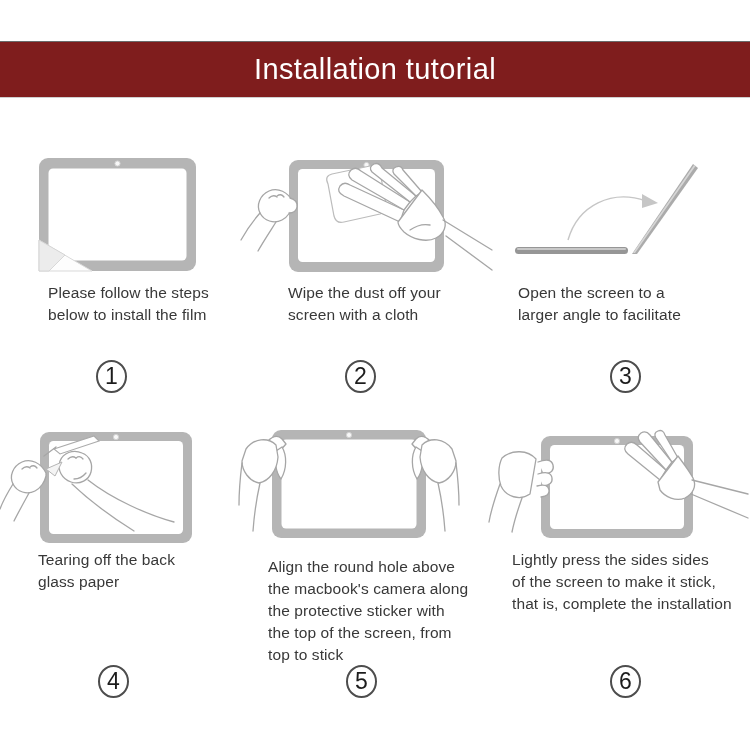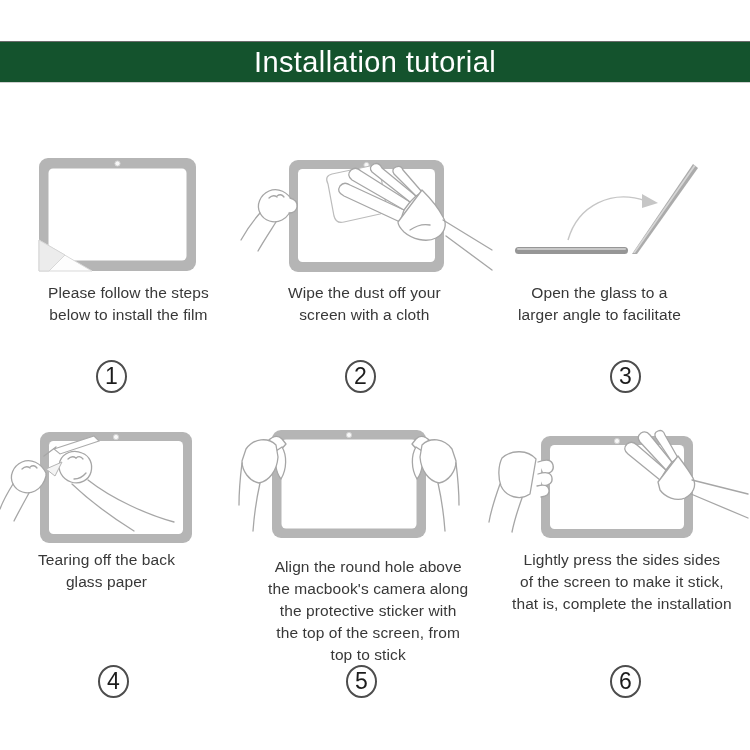--- a/index.html
+++ b/index.html
@@ -1,25 +1,25 @@
 <!DOCTYPE html>
 <html><head>
 <meta charset="utf-8">
 <style>
   html,body{margin:0;padding:0;background:#ffffff;}
   .page{position:relative;width:750px;height:750px;background:#ffffff;overflow:hidden;
         font-family:"Liberation Sans",sans-serif;}
-  .banner{position:absolute;left:0;top:41px;width:750px;height:42px;background:#14532d;
+  .banner{position:absolute;left:0;top:41px;width:750px;height:57px;background:#7f1d1d;
           border-top:1px solid #6a6a6a;border-bottom:1px solid #cfcfcf;
           display:flex;align-items:center;justify-content:center;box-sizing:border-box;}
   .banner-title{font-size:29px;font-weight:400;color:#ffffff;letter-spacing:.4px;}
   .ill{position:absolute;}
   .desc{position:absolute;color:#383838;font-size:15.5px;line-height:22px;
         white-space:nowrap;letter-spacing:.1px;}
-  .desc span{display:block;text-align:center;}
+  .desc span{display:block;}
   .num{position:absolute;width:31px;height:33px;border:2px solid #4d4d4d;border-radius:50%;
        display:flex;align-items:center;justify-content:center;box-sizing:border-box;
        font-size:23px;color:#1c1c1c;background:#fff;}
   
   .sk{stroke:#a6a6a6;stroke-width:1.3;stroke-linecap:round;stroke-linejoin:round;fill:none;}
   .skf{stroke:#a6a6a6;stroke-width:1.3;stroke-linecap:round;stroke-linejoin:round;fill:#ffffff;}
   .frame{fill:#b5b5b5;}
   .screen{fill:#ffffff;}
   .cam{fill:#f8f8f8;stroke:#d2d2d2;stroke-width:1;}
 </style>
@@ -83,21 +83,21 @@
   <div>
     <svg class="ill" style="left:512px;top:155px" width="195" height="108" viewBox="0 0 195 108" aria-label="laptop-opened-wide-angle-illustration">
       <rect x="3" y="92" width="113" height="7" rx="3.5" fill="#969696"></rect>
       <rect x="5" y="93" width="109" height="2" rx="1" fill="#c8c8c8"></rect>
       <polygon points="120,99 181,9 186,13 125,99" fill="#ababab"></polygon>
       <polygon points="121,98 182,10 183.5,11 123,98" fill="#d6d6d6"></polygon>
       <path d="M56,85 C66,50 100,34 134,46" fill="none" stroke="#c6c6c6" stroke-width="1.4"></path>
       <polygon points="130,39 146,48 130,53" fill="#c6c6c6"></polygon>
     </svg>
     <div class="desc" style="left:518px;top:282px">
-      <span>Open the glass to a</span>
+      <span>Open the screen to a</span>
       <span>larger angle to facilitate</span>
     </div>
     <div class="num" style="left:610px;top:360px">3</div>
   </div>
 
   <div>
     <svg class="ill" style="left:0px;top:425px" width="210" height="122" viewBox="0 0 210 122" aria-label="hands-tearing-back-paper-illustration">
       <rect class="frame" x="40" y="7" width="152" height="111" rx="9"></rect>
       <rect class="screen" x="49" y="16" width="134" height="93" rx="4.5"></rect>
       <circle class="cam" cx="116" cy="12" r="2.6"></circle>

